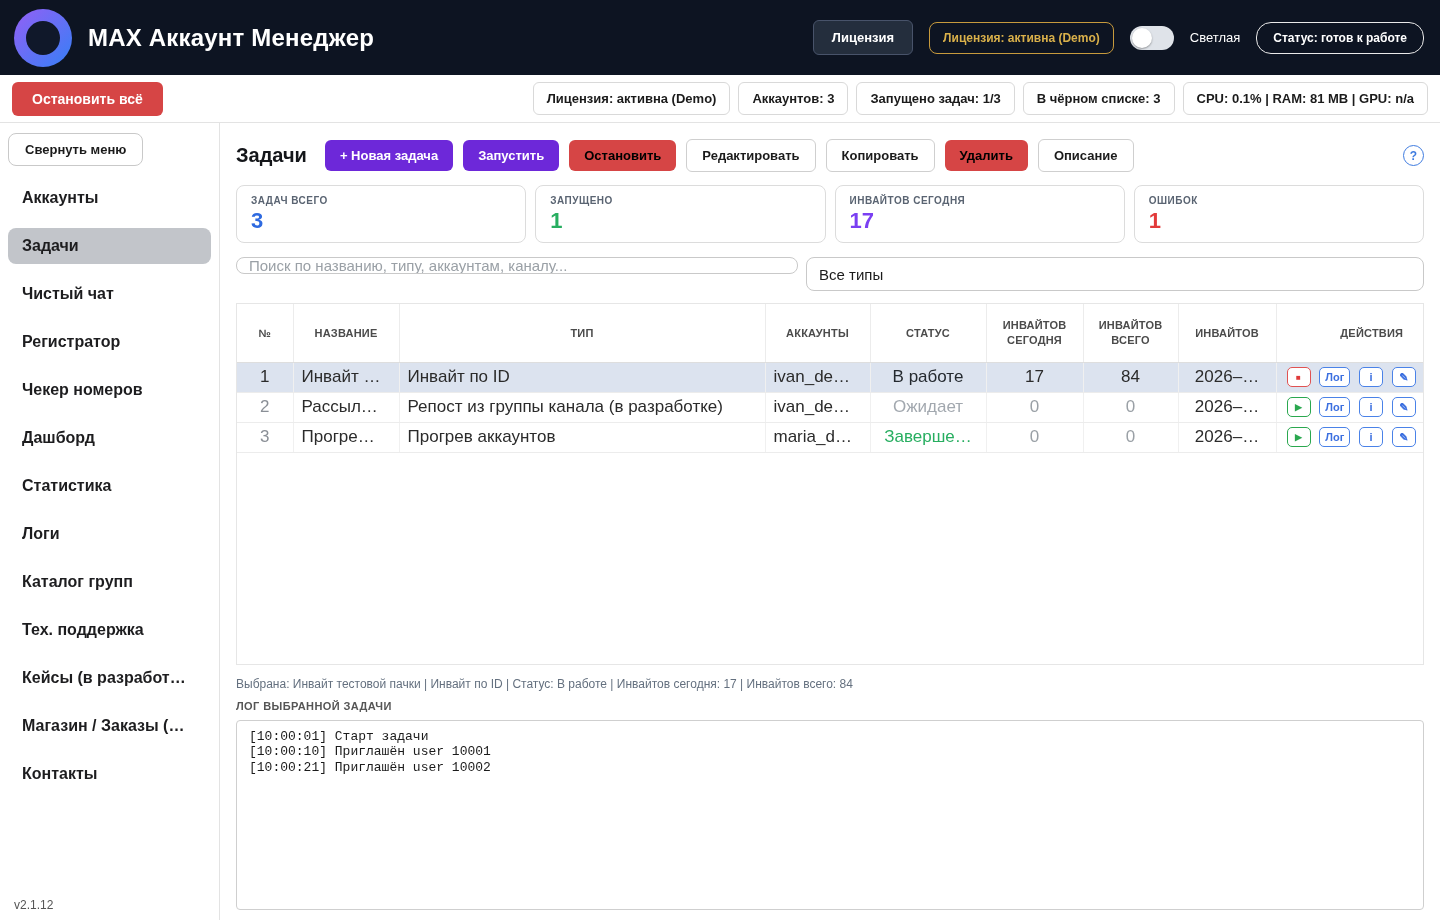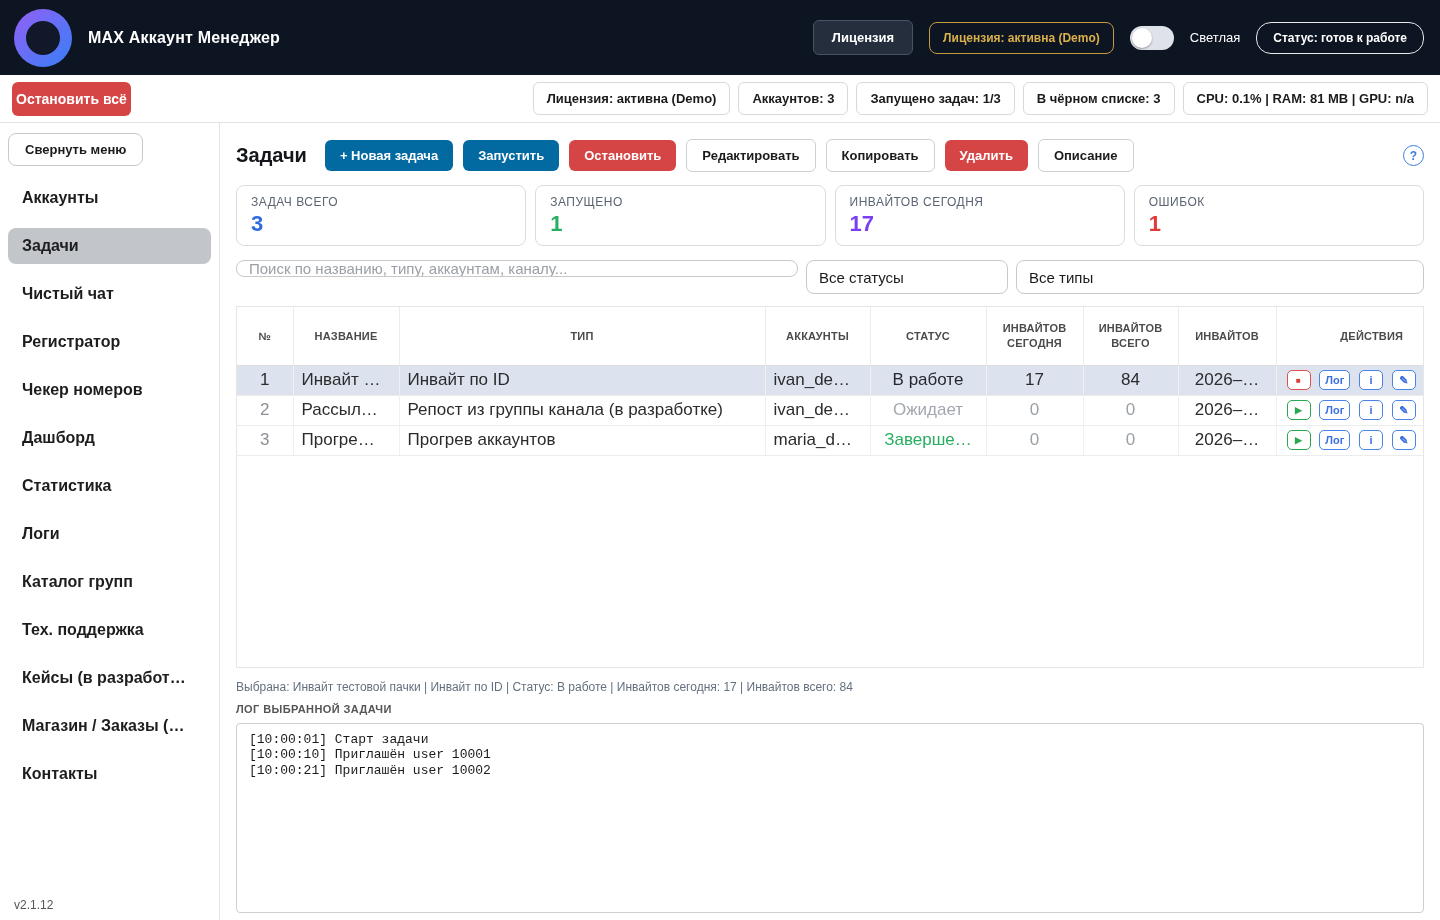--- a/index.html
+++ b/index.html
@@ -9,39 +9,39 @@
   .app { width: 1440px; height: 920px; display: flex; flex-direction: column; }
 
   
   .top-header { height: 75px; background: #0d1422; display: flex; align-items: center;
     padding: 0 14px; flex-shrink: 0; }
   .logo { width: 58px; height: 58px; border-radius: 50%;
     background: linear-gradient(135deg, #8a63f5 10%, #3f7cf6 90%);
     position: relative; flex-shrink: 0; }
   .logo::after { content: ""; position: absolute; left: 12px; top: 12px; width: 34px; height: 34px;
     border-radius: 50%; background: #10182a; }
-  .app-title { color: #fff; font-size: 16px; font-weight: 700; margin-left: 16px; letter-spacing: .2px; }
+  .app-title { color: #fff; font-size: 24px; font-weight: 700; margin-left: 16px; letter-spacing: .2px; }
   .header-right { margin-left: auto; display: flex; align-items: center; gap: 16px; padding-right: 2px; }
   .btn-license { background: #242e3d; border: 1px solid #48536a; color: #fff; font-size: 13px;
     font-weight: 700; padding: 9px 18px; border-radius: 6px; cursor: pointer; font-family: inherit; }
   .badge-gold { border: 1.5px solid #c79a3d; color: #d9b04a; font-size: 12px; font-weight: 700;
     padding: 8px 13px; border-radius: 8px; }
   .toggle { width: 44px; height: 24px; border-radius: 12px; background: #dfe3e9; position: relative;
     cursor: pointer; flex-shrink: 0; }
   .toggle .knob { position: absolute; left: 2px; top: 2px; width: 20px; height: 20px; border-radius: 50%;
     background: #fff; box-shadow: 0 1px 2px rgba(0,0,0,.35); }
   .theme-label { color: #fff; font-size: 13px; }
   .badge-status { border: 1px solid #e9e9e9; color: #fff; font-size: 12px; font-weight: 700;
     padding: 8px 16px; border-radius: 15px; }
 
   
   .toolbar { height: 48px; background: #fff; border-bottom: 1px solid #e3e3e3; display: flex;
     align-items: center; padding: 0 12px; flex-shrink: 0; }
   .btn-stop-all { background: #d64545; border: none; color: #fff; font-size: 14px; font-weight: 700;
-    padding: 9px 4px; border-radius: 6px; cursor: pointer; font-family: inherit; }
+    padding: 9px 20px; border-radius: 6px; cursor: pointer; font-family: inherit; }
   .toolbar-badges { margin-left: auto; display: flex; gap: 8px; }
   .tb-badge { border: 1px solid #d9d9d9; background: #fff; border-radius: 6px; padding: 8px 13px;
     font-size: 13px; font-weight: 700; color: #1b1b1b; white-space: nowrap; }
 
   
   .body { flex: 1; display: flex; min-height: 0; }
 
   .sidebar { width: 220px; border-right: 1px solid #e3e3e3; padding: 8px 8px 6px 8px; display: flex;
     flex-direction: column; flex-shrink: 0; overflow: hidden; }
   .btn-collapse { border: 1px solid #c9c9c9; background: #fff; border-radius: 8px; padding: 8px 16px;
@@ -53,31 +53,31 @@
   .nav-item.active { background: #c2c5ca; }
   .version { margin-top: auto; font-size: 12px; color: #555; padding: 0 6px 2px 6px; }
 
   .main { flex: 1; padding: 16px 16px 0 16px; min-width: 0; overflow: hidden; }
 
   
   .page-header { display: flex; align-items: center; gap: 10px; margin-bottom: 13px; }
   .page-title { font-size: 20px; font-weight: 700; color: #14161a; margin-right: 8px; }
   .btn { font-family: inherit; font-size: 13px; font-weight: 700; padding: 8px 15px; border-radius: 6px;
     cursor: pointer; white-space: nowrap; }
-  .btn-green { background: #0369a1; border: none; color: #fff; }
-  .btn-red { background: #d64545; border: none; color: #ffffff; }
+  .btn-green { background: #6d28d9; border: none; color: #fff; }
+  .btn-red { background: #d64545; border: none; color: #000000; }
   .btn-outline { background: #fff; border: 1px solid #cfcfcf; color: #1b1b1b; }
   .help-circle { margin-left: auto; width: 21px; height: 21px; border-radius: 50%;
     border: 1.5px solid #3f7ce0; color: #3f7ce0; font-size: 12px; font-weight: 700;
     display: flex; align-items: center; justify-content: center; cursor: pointer; }
 
   
   .stats { display: flex; gap: 9px; margin-bottom: 14px; }
   .stat-card { flex: 1; border: 1px solid #dcdcdc; border-radius: 8px; padding: 9px 14px 8px 14px; }
-  .stat-label { font-size: 12px; font-weight: 400; color: #5a6472; letter-spacing: .5px; }
+  .stat-label { font-size: 10px; font-weight: 700; color: #5a6472; letter-spacing: .5px; }
   .stat-value { font-size: 22px; font-weight: 700; margin-top: 2px; }
 
   
   .filters { display: flex; gap: 8px; margin-bottom: 12px; }
   .search-input { width: 562px; height: 17px; border: 1px solid #c9c9c9; border-radius: 8px;
     padding: 0 12px; font-size: 15px; font-family: inherit; color: #1b1b1b; outline: none; }
   .search-input::placeholder { color: #9aa0a6; }
   .select-box { height: 34px; border: 1px solid #c9c9c9; border-radius: 8px; padding: 0 12px;
     font-size: 15px; color: #1b1b1b; display: flex; align-items: center; cursor: pointer; background: #fff; }
   .select-status { width: 202px; }
@@ -195,21 +195,20 @@
           <div class="stat-value" style="color: rgb(122, 63, 242);">17</div>
         </div>
         <div class="stat-card">
           <div class="stat-label">ОШИБОК</div>
           <div class="stat-value" style="color: rgb(226, 58, 58);">1</div>
         </div>
       </div>
 
       <div class="filters">
         <input class="search-input" placeholder="Поиск по названию, типу, аккаунтам, каналу..." style="">
-        <div class="select-box select-status">Все статусы</div>
         <div class="select-box select-type">Все типы</div>
       </div>
 
       <div class="table-wrap">
         <table>
           <colgroup>
             <col style="width:56px">
               <col style="width:106px">
               <col style="width:366px">
             <col style="width:105px">

